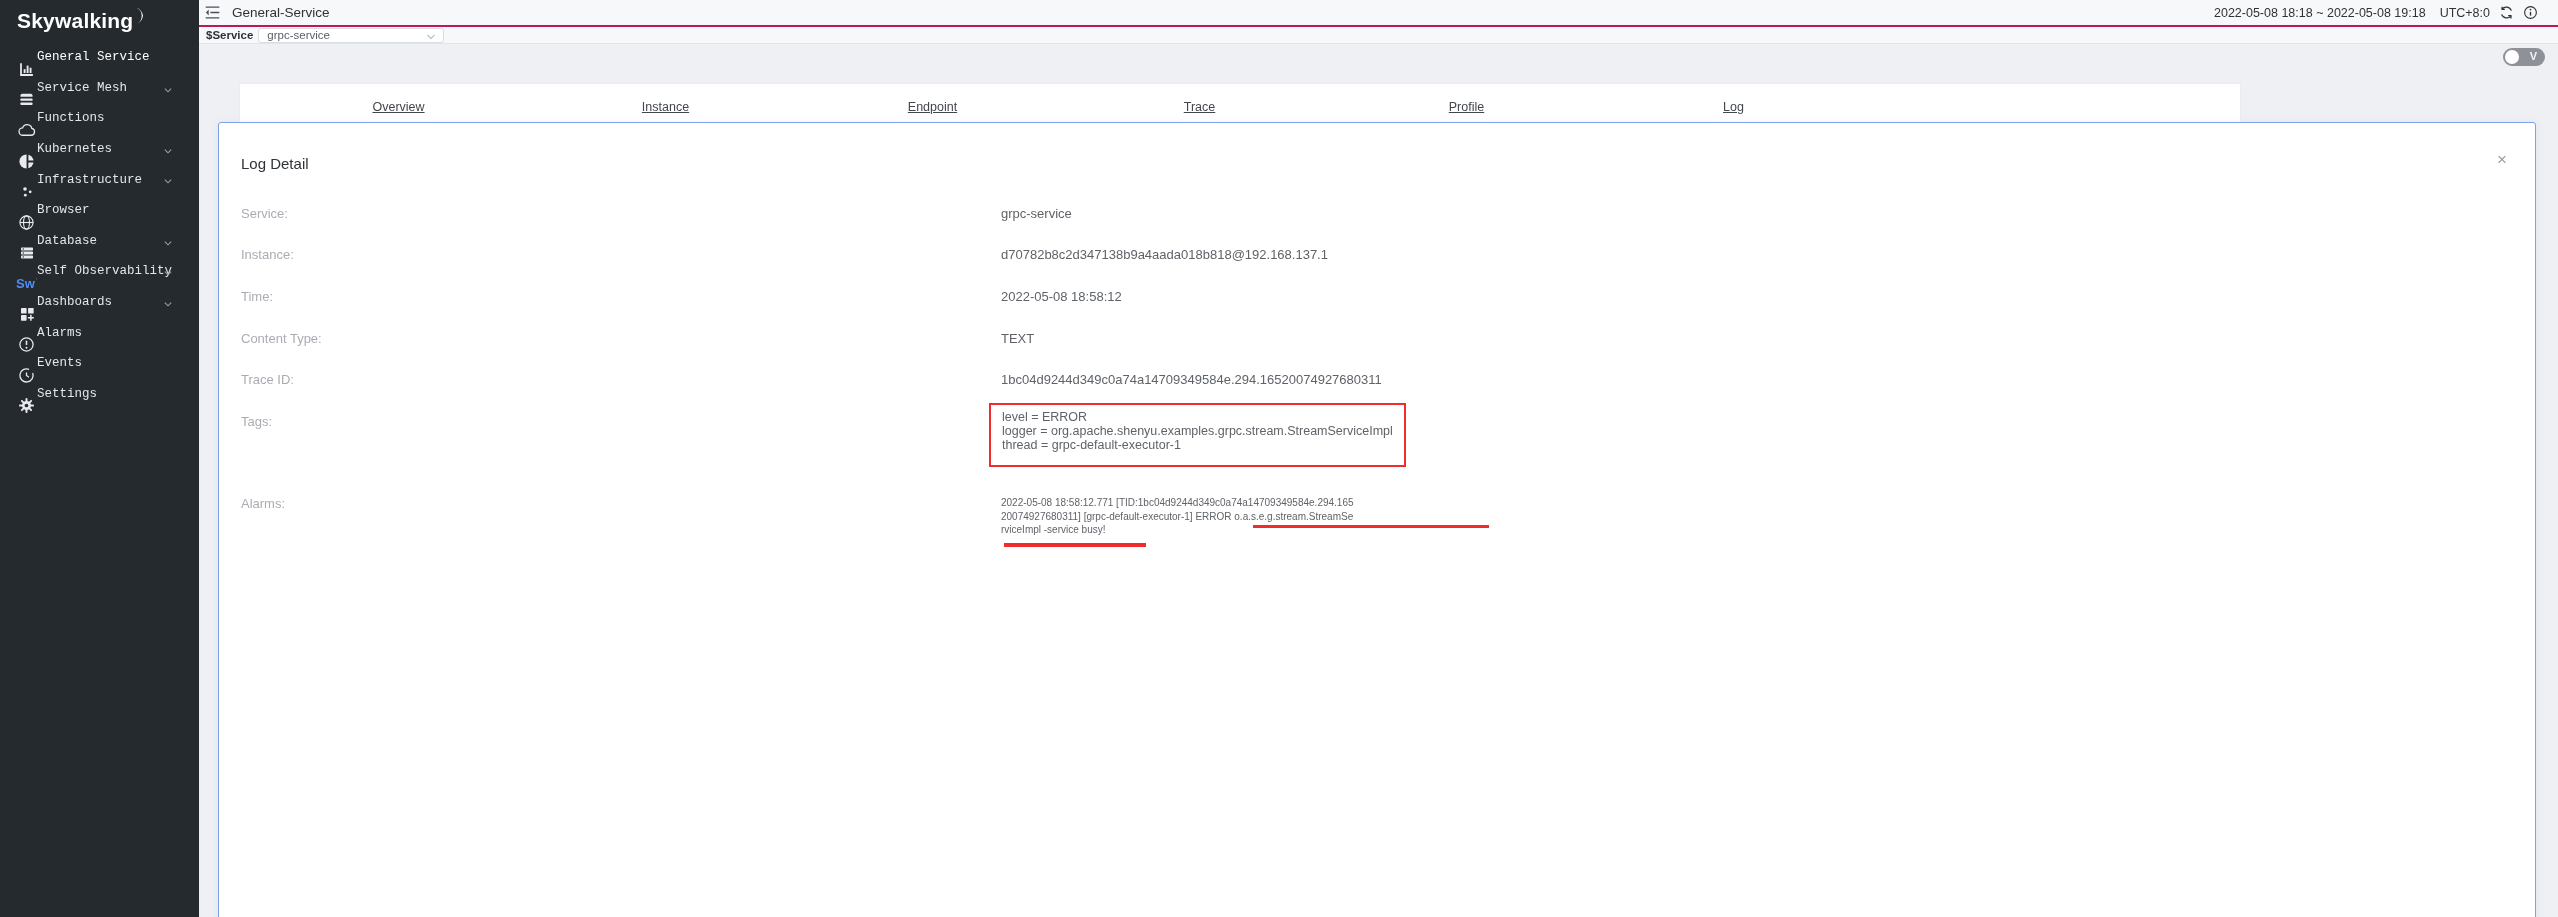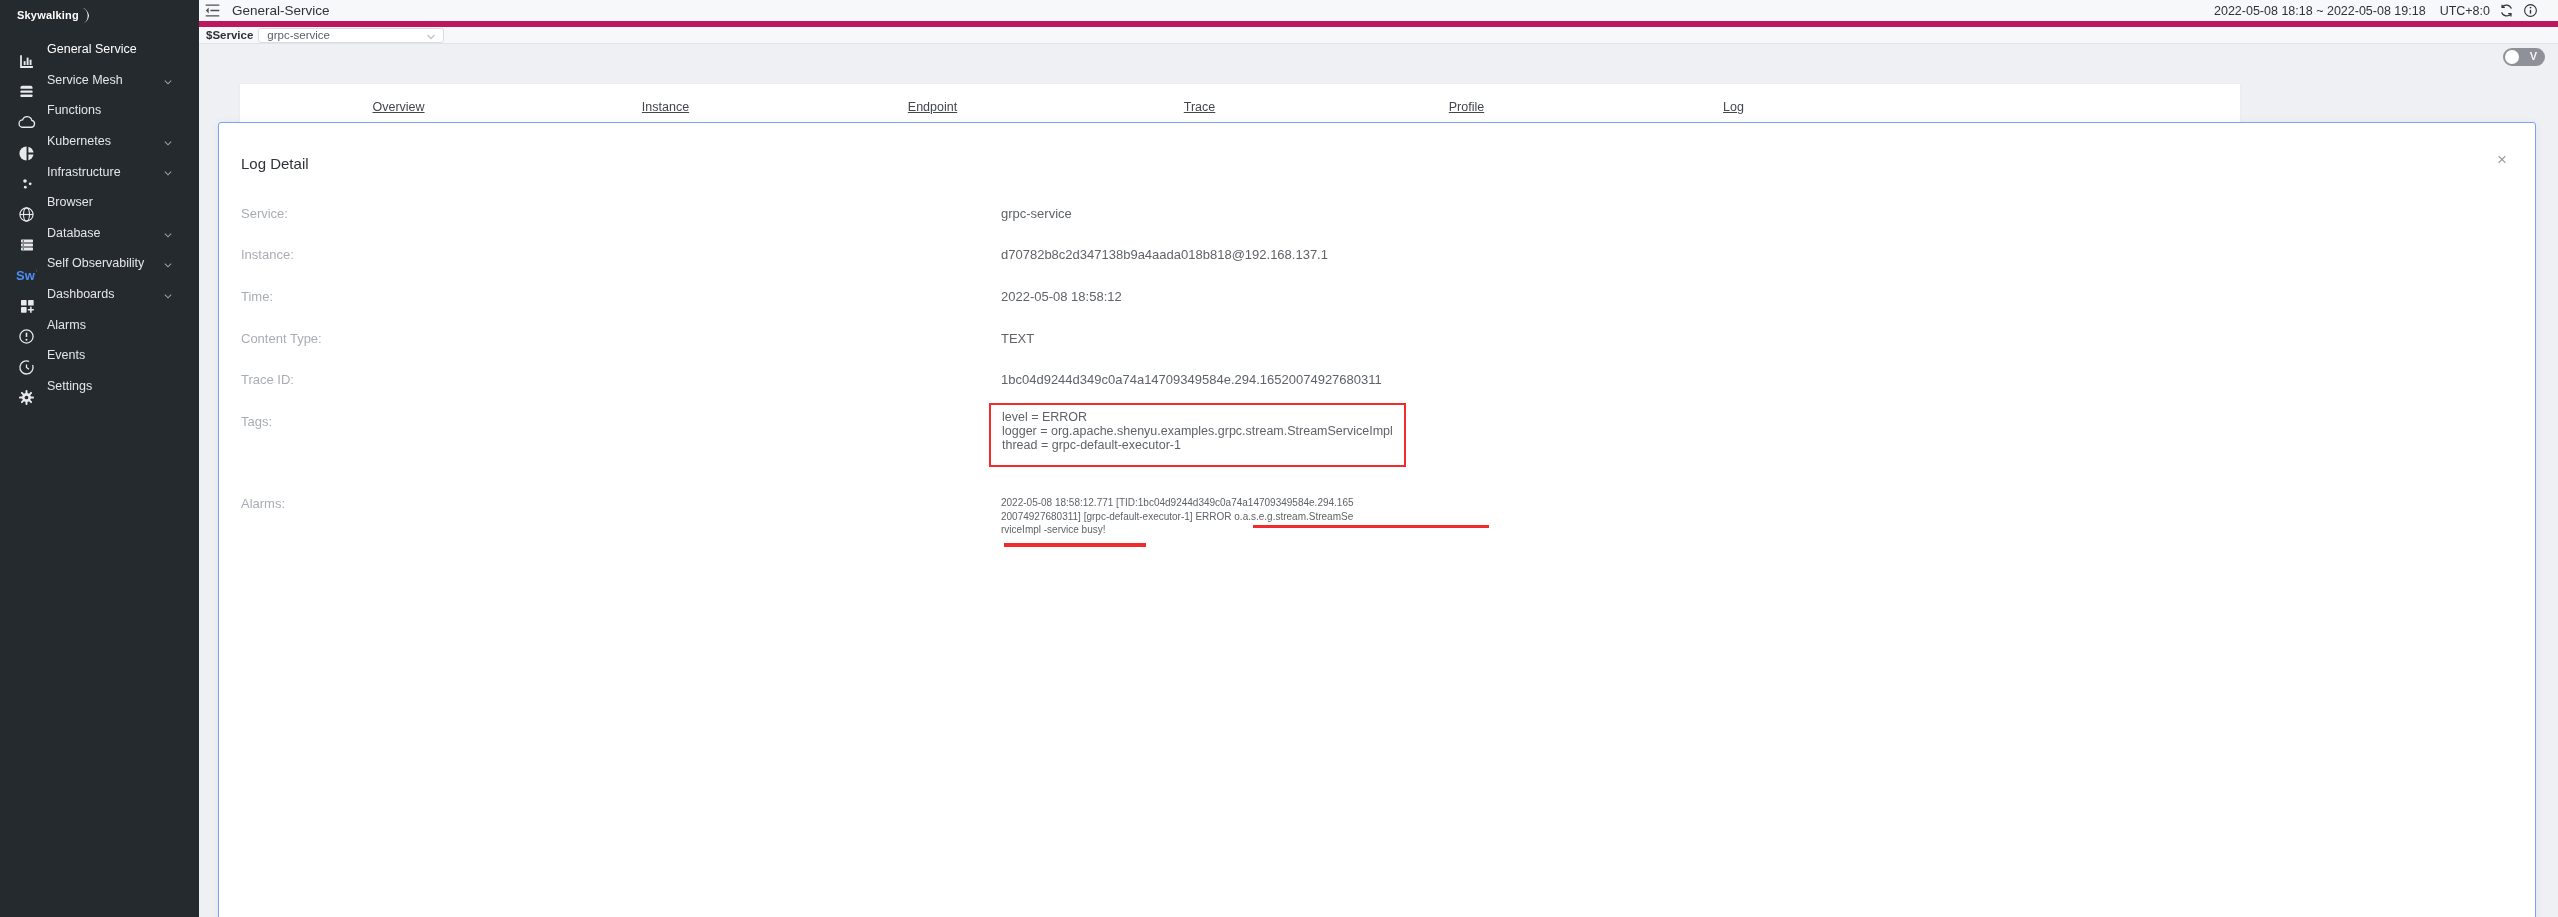--- a/index.html
+++ b/index.html
@@ -10,32 +10,32 @@
   }
   *{box-sizing:border-box;}
   html,body{margin:0;padding:0;}
   body{
     width:2558px;height:917px;overflow:hidden;
     font-family:"Liberation Sans","DejaVu Sans",sans-serif;
     background:#eef0f4;position:relative;
   }
   
   .sidebar{position:absolute;left:0;top:0;width:199px;height:917px;background:var(--sidebar-bg);z-index:20;}
-  .logo{display:flex;align-items:flex-start;padding:9px 0 5px 17px;color:#fff;font-size:11px;font-weight:bold;letter-spacing:.2px;}
+  .logo{display:flex;align-items:flex-start;padding:9px 0 5px 17px;color:#fff;font-size:21px;font-weight:bold;letter-spacing:.2px;}
   .logo svg{margin-left:1px;margin-top:-2px;}
   .menu{margin-top:4px;}
   .menu-item{display:flex;align-items:center;height:30.6px;color:#e4e6e8;font-size:12.5px;cursor:pointer;position:relative;}
   .menu-item.active{color:#ffffff;}
   .mi-icon{width:21px;margin-left:16px;display:flex;justify-content:center;align-items:center;flex:none;margin-top:24px;}
-  .mi-label{margin-left:10px;white-space:nowrap;}
+  .mi-label{white-space:nowrap;font-family:Liberation Mono, monospace;}
   .mi-chevron{position:absolute;left:163px;top:11px;}
   .sw-logo{color:#4e8df6;font-weight:bold;font-size:13px;font-style:normal;}
   
   .main{position:absolute;left:199px;top:0;width:2359px;height:917px;}
-  .topbar{height:27px;background:#f7f8fa;border-bottom:6px solid #be185d;display:flex;align-items:center;}
+  .topbar{height:27px;background:#f7f8fa;border-bottom:2px solid #be185d;display:flex;align-items:center;}
   .fold-btn{margin-left:6px;display:flex;align-items:center;cursor:pointer;}
   .page-title{font-size:13.5px;color:#2f3338;margin-left:12px;}
   .top-right{margin-left:auto;display:flex;align-items:center;margin-right:20px;font-size:12.5px;color:#2f3338;}
   .time-range{cursor:pointer;}
   .tz{margin-left:14px;}
   .icon-btn{margin-left:9px;display:flex;align-items:center;cursor:pointer;}
   .toolbar{height:17px;background:#f7f8fa;border-bottom:1px solid #e2e4e8;display:flex;align-items:center;}
   .service-label{font-size:11.5px;font-weight:bold;color:#2f3338;margin-left:7px;white-space:nowrap;}
   .service-select{width:186px;height:15px;background:#fff;border:1px solid #d9dce1;border-radius:3px;margin-left:5px;display:flex;align-items:center;font-size:11.5px;color:#5a5e66;padding-left:8px;position:relative;cursor:pointer;}
   .select-chevron{position:absolute;right:7px;top:3px;}

